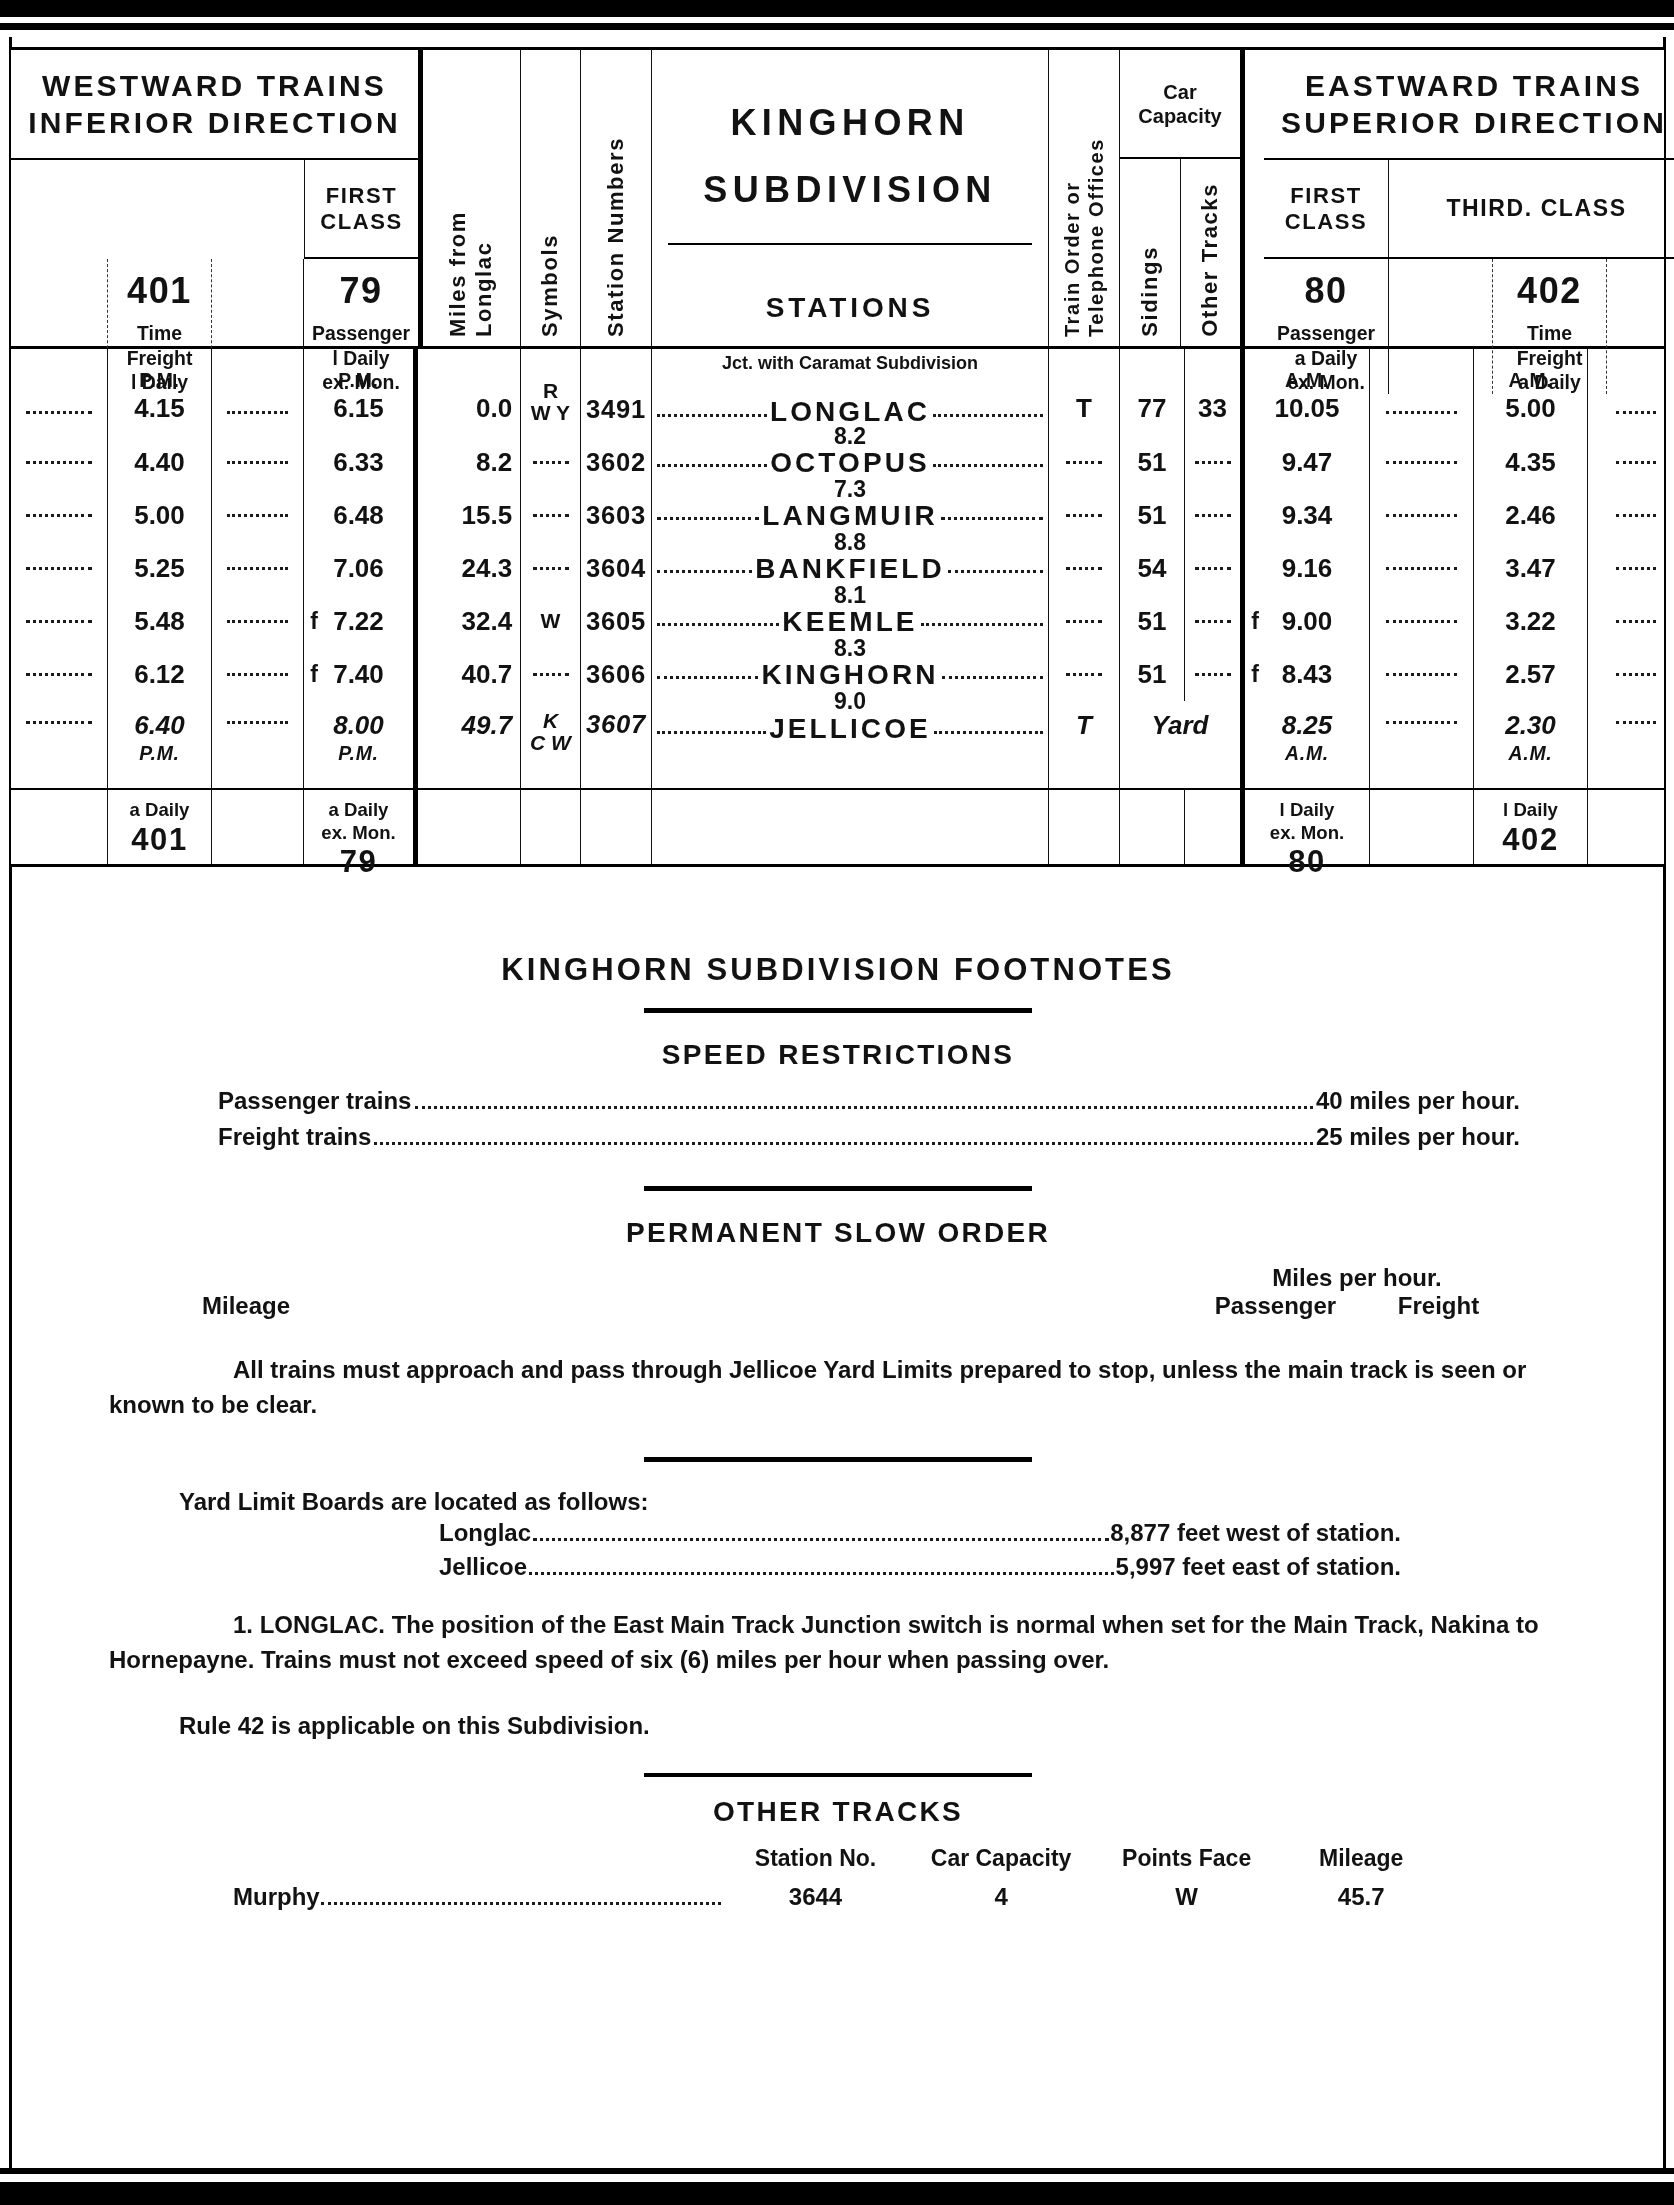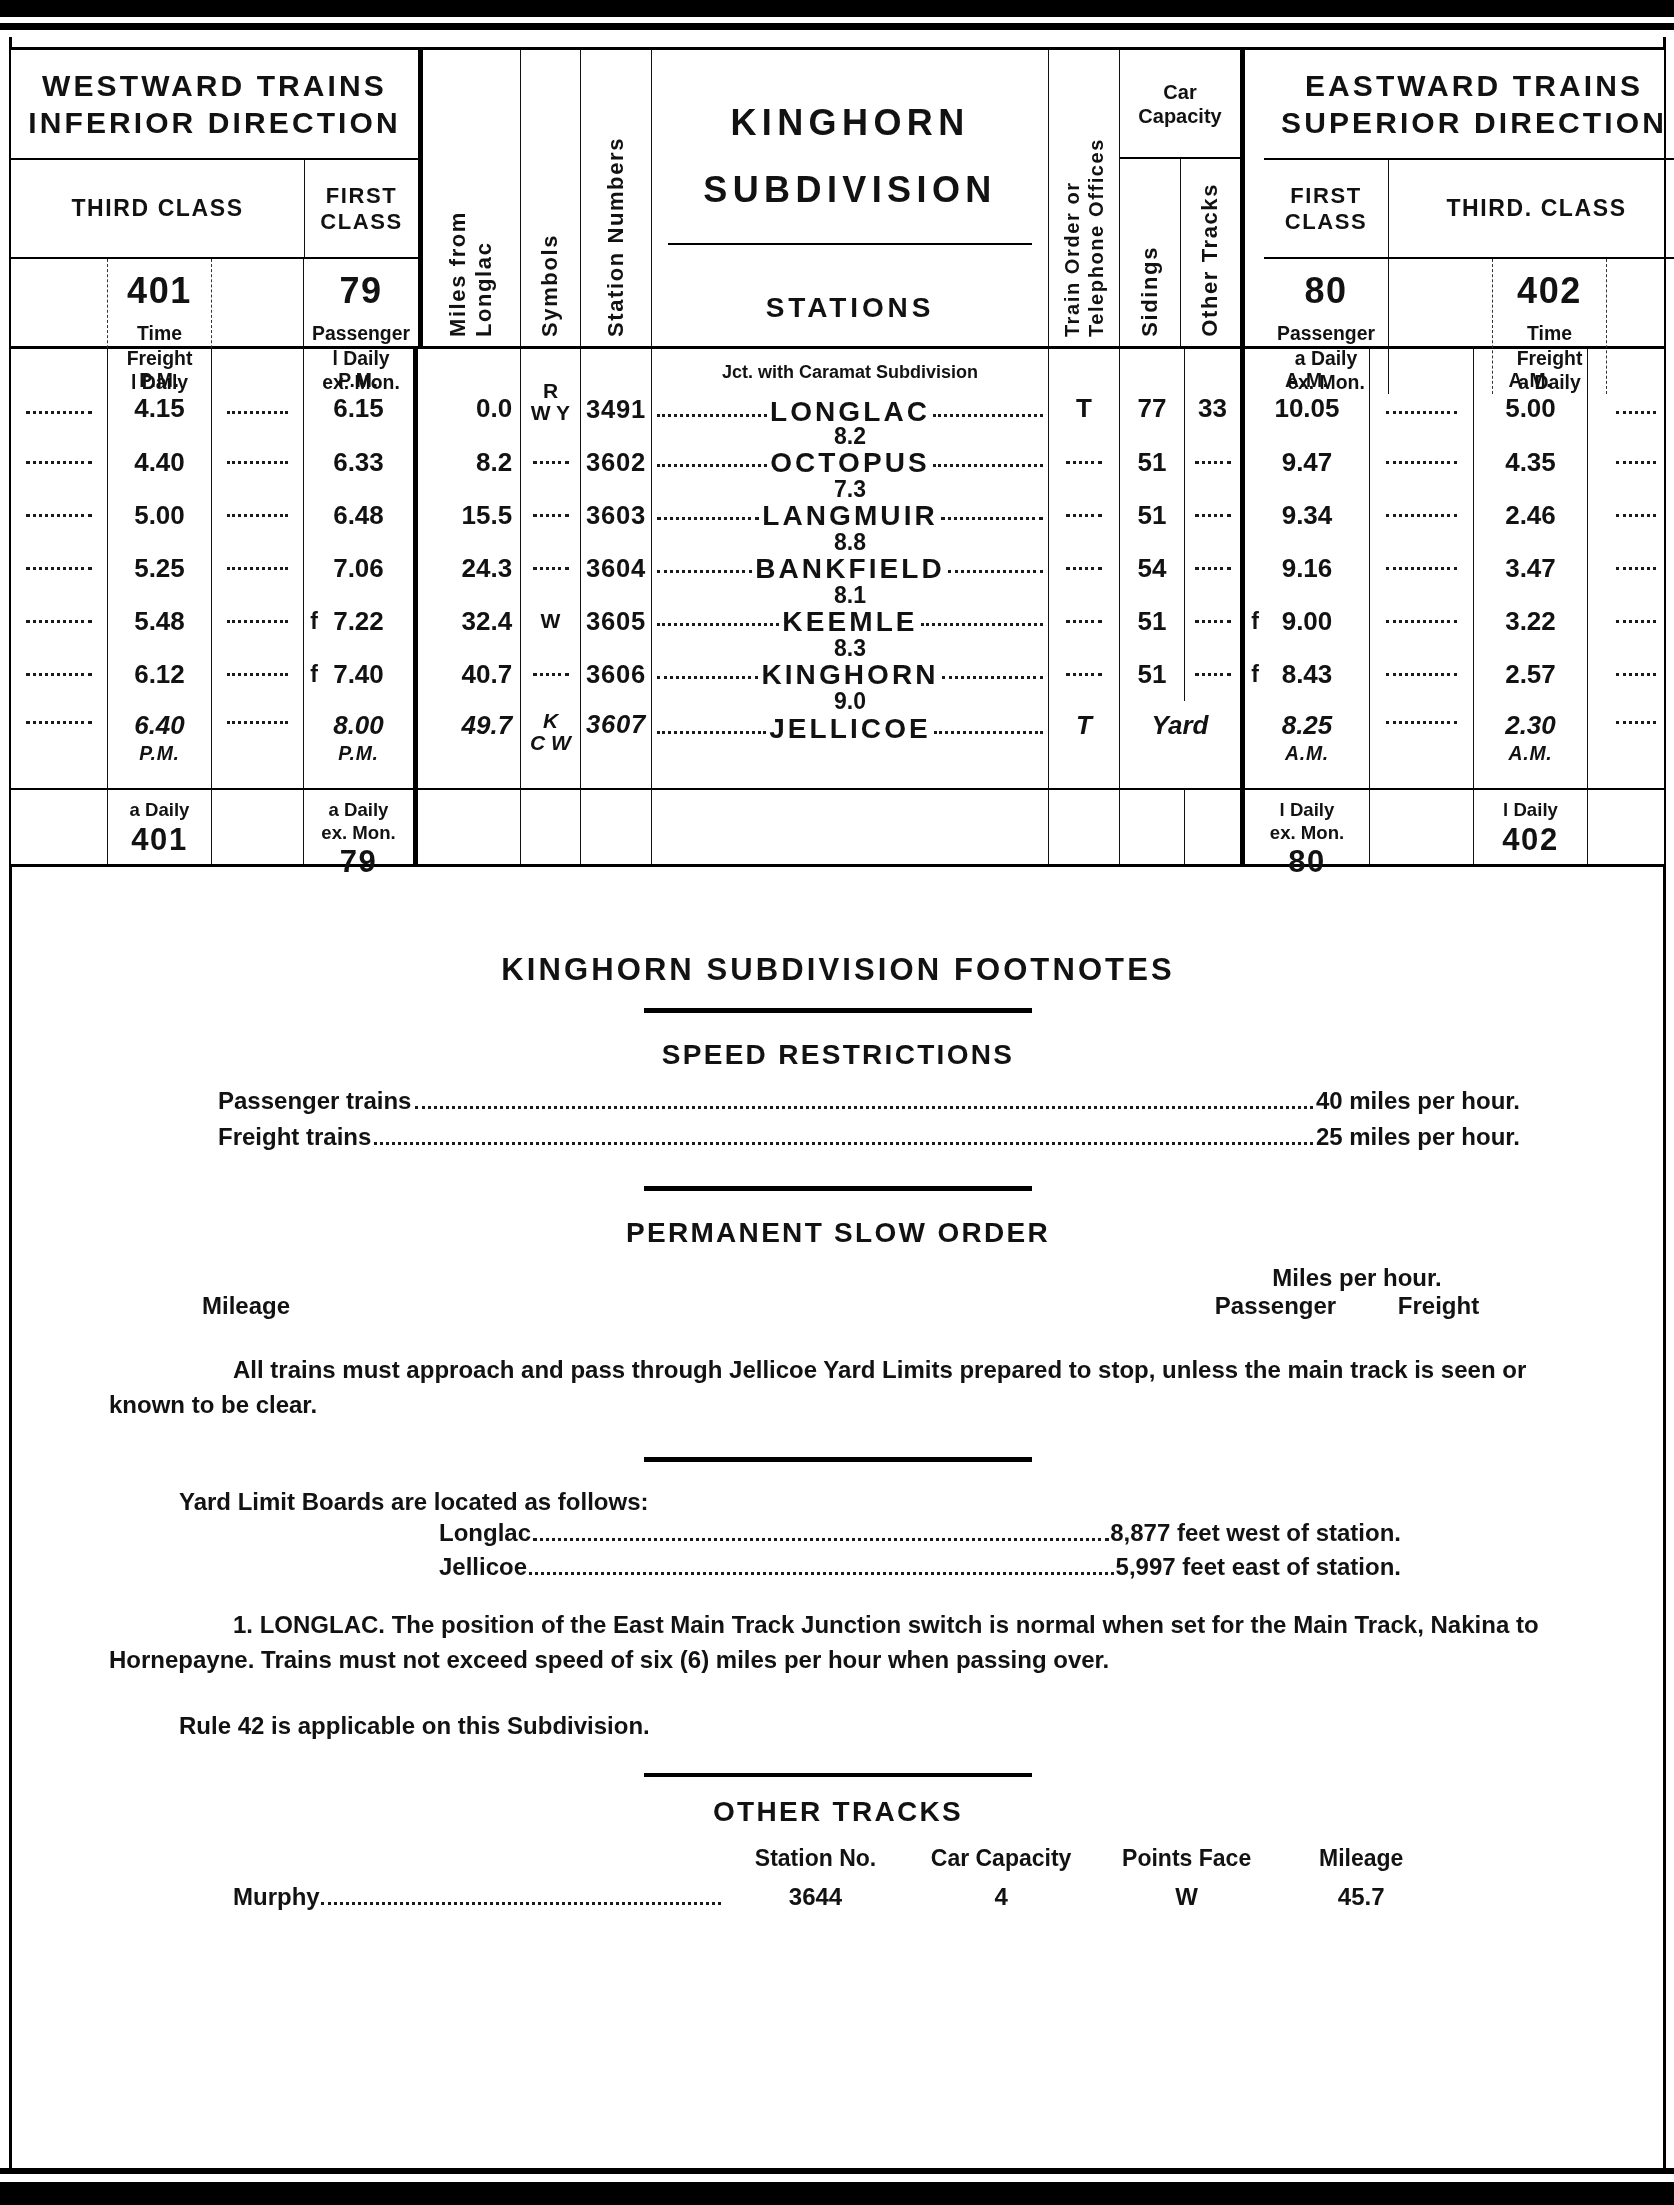--- a/index.html
+++ b/index.html
@@ -84,21 +84,21 @@
   .d.botA .ldr{margin-bottom:9.3px;}
   .d.topA .ldr{margin-top:11px;}
   .ldr-s{width:36px;}
   .sym{font-size:21px;line-height:1.05;white-space:pre-line;text-align:center;}
   .numtxt{font-size:25.6px;letter-spacing:0.8px;}
   .stncell{padding:0 4.7px;}
   .stn-line{display:flex;align-items:center;width:100%;}
   .stn-line .ldr{flex:1;width:auto;margin-bottom:0;position:relative;top:3.1px;}
   .stn-name{font-size:28px;letter-spacing:3.1px;padding:0 3.1px;white-space:nowrap;}
   .gap{position:absolute;bottom:-14px;left:0;right:0;text-align:center;font-size:23px;z-index:5;}
-  .jctnote{position:absolute;top:13px;left:0;right:0;text-align:center;font-size:18px;letter-spacing:0px;}
+  .jctnote{position:absolute;top:4px;left:0;right:0;text-align:center;font-size:18px;letter-spacing:0px;}
   .flagged{position:relative;width:100%;display:flex;align-items:center;justify-content:center;}
   .flag{position:absolute;left:6.2px;font-size:23px;}
   .stn-wrap{display:flex;flex-direction:column;justify-content:flex-end;width:100%;height:100%;padding-bottom:7.8px;}
   .stn-wrap.topw{justify-content:flex-start;padding-top:12.4px;padding-bottom:0;}
 
   
   .f{border-top:2.3px solid #000;display:flex;flex-direction:column;align-items:center;
      justify-content:space-between;padding:9.3px 0 6.2px;}
   .f .flabel{font-size:18.6px;line-height:1.2;text-align:center;white-space:pre-line;}
   .f .fnum{font-size:31px;letter-spacing:1.6px;}
@@ -146,21 +146,20 @@
 
 <div class="bar top1"></div>
 <div class="bar top2"></div>
 <div class="frame"></div>
 
 <div class="tt">
 
   <div class="cell hcell hdr-side hdr-west" style="grid-column:1 / span 4;border-right:none;">
     <div class="hdr-title pre">WESTWARD TRAINS
 INFERIOR DIRECTION</div>
-    <div class="classbox class-third">THIRD CLASS</div>
     <div class="classbox class-first pre">FIRST
 CLASS</div>
     <div class="numcell n1"></div>
     <div class="numcell n2">
       <span class="tnum">401</span>
       <span class="tdesc pre">Time
 Freight
 l Daily</span>
     </div>
     <div class="numcell n3"></div>

